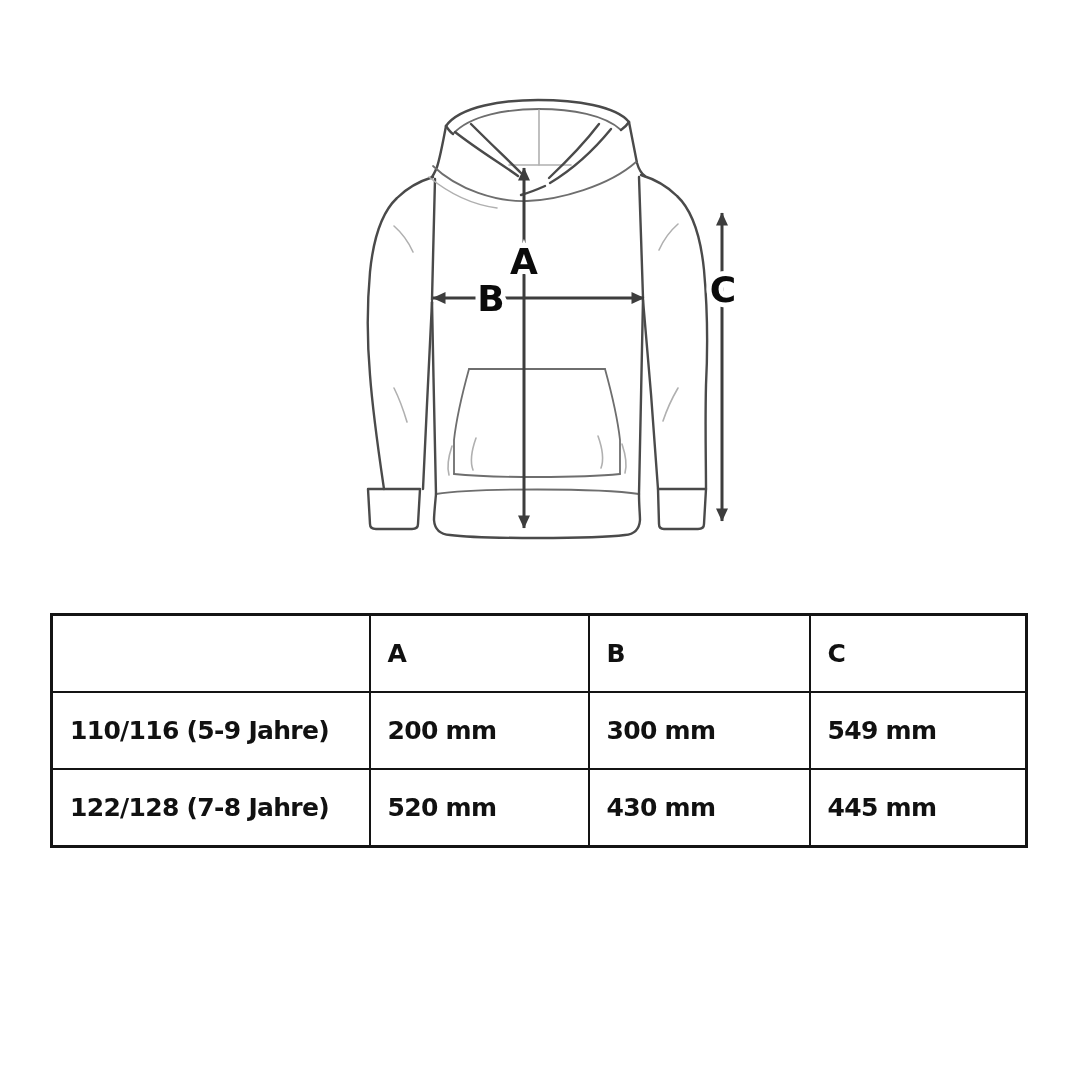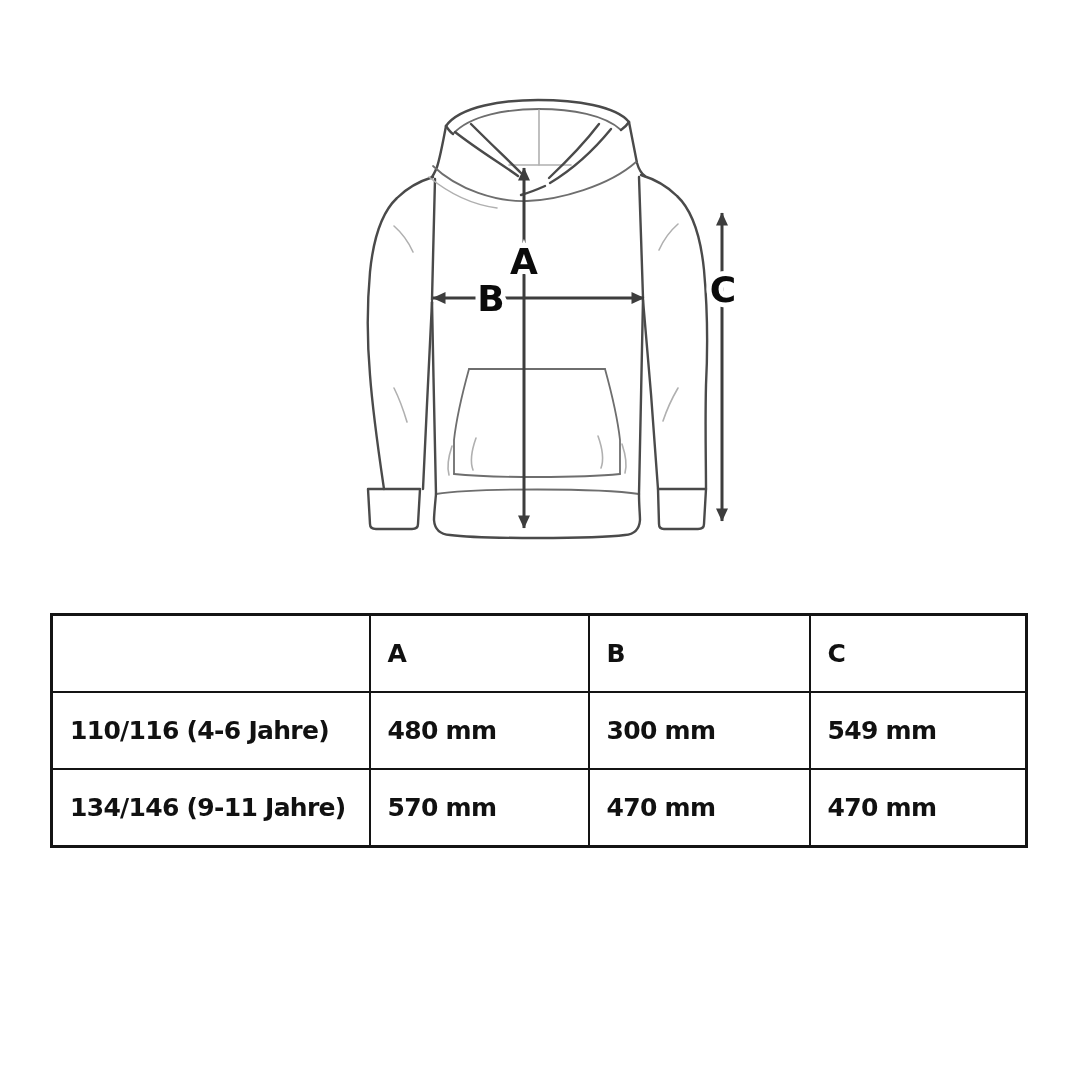--- a/index.html
+++ b/index.html
@@ -166,27 +166,27 @@
     <thead>
       <tr>
         <th></th>
         <th>A</th>
         <th>B</th>
         <th>C</th>
       </tr>
     </thead>
     <tbody>
       <tr>
-        <td>110/116 (4-6 Jahre)</td>
-        <td>480 mm</td>
+        <td>110/116 (5-9 Jahre)</td>
+        <td>200 mm</td>
         <td>300 mm</td>
         <td>549 mm</td>
       </tr>
       <tr>
-        <td>134/146 (9-11 Jahre)</td>
-        <td>570 mm</td>
-        <td>470 mm</td>
-        <td>470 mm</td>
+        <td>122/128 (7-8 Jahre)</td>
+        <td>520 mm</td>
+        <td>430 mm</td>
+        <td>445 mm</td>
       </tr>
     </tbody>
   </table>
 
 </div>
 
 </body></html>

